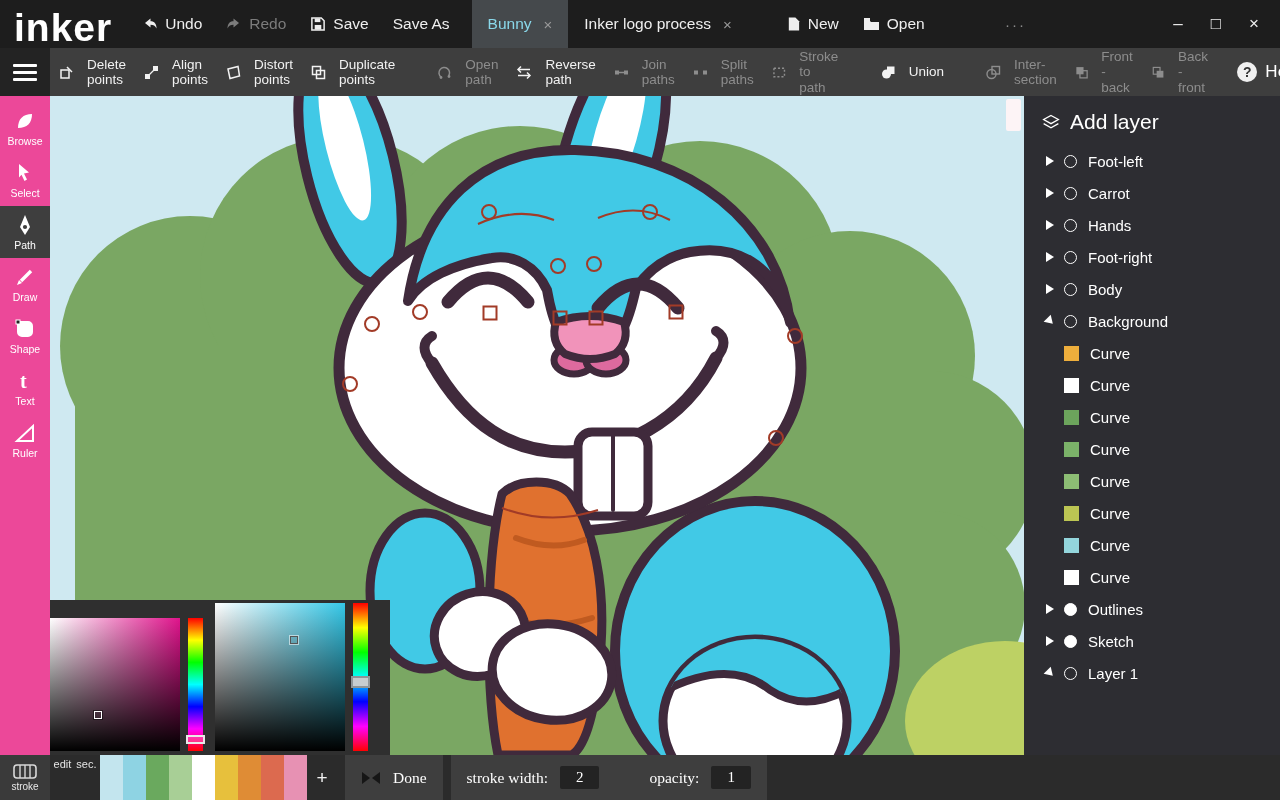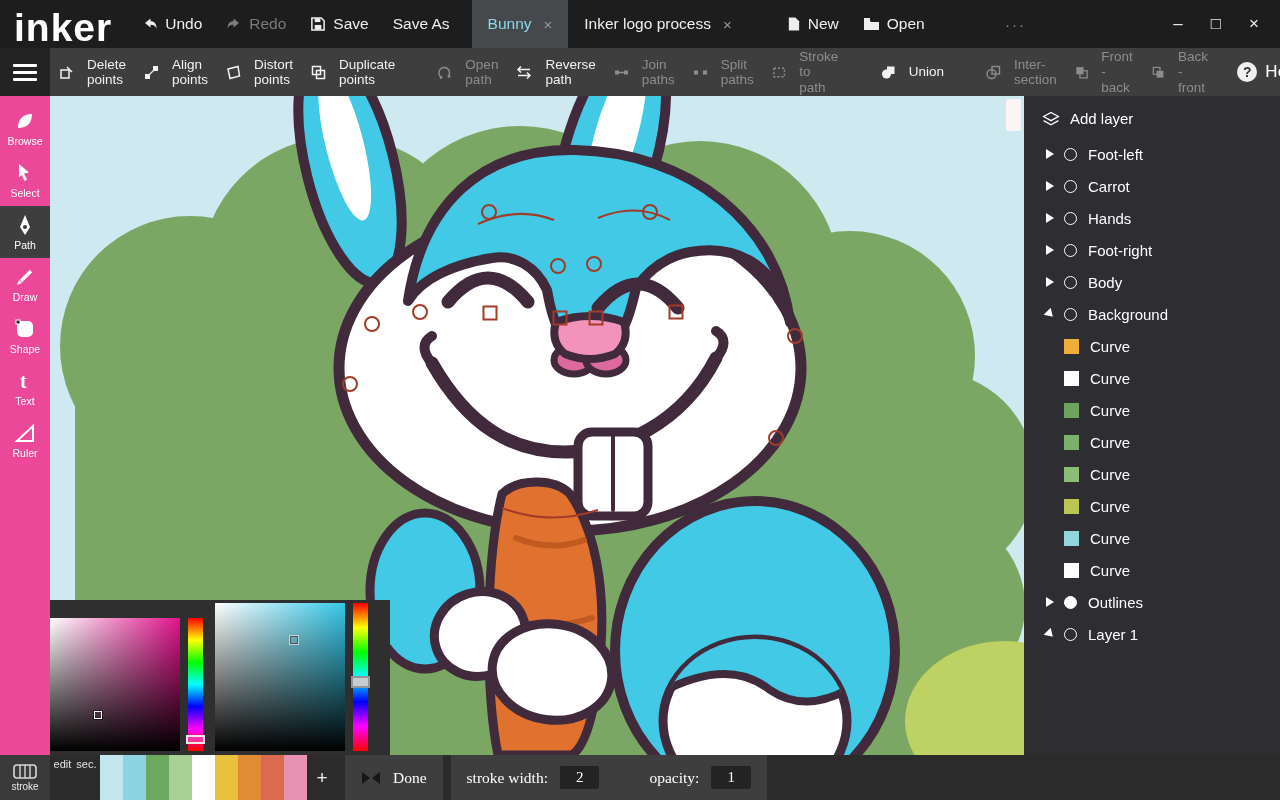--- a/index.html
+++ b/index.html
@@ -58,21 +58,21 @@
   .c1 { left:34%; top:70%; }
   .c2 { left:58%; top:22%; border-color:#555; box-shadow:0 0 0 1px rgba(255,255,255,.55); }
   .hue { position:relative; width:15px; background:linear-gradient(#f00,#ff0,#0f0,#0ff,#00f,#f0f,#f00); }
   .p1 .hue { height:133px; } .p2 .hue { height:148px; }
   .hmark { position:absolute; left:-2px; right:-2px; height:9px; border:2px solid #e9e9e9; background:rgba(255,255,255,.2); }
   .m1 { top:88%; }
   .m2 { top:49%; height:12px; background:#c6cdd0; border-color:#8f9598; }
 
   
   .layers { width:256px; flex:0 0 256px; background:#2d2d32; color:#fff; overflow:hidden; }
-  .addlayer { display:flex; align-items:center; gap:10px; padding:14px 0 11px 18px; font-size:15px; }
+  .addlayer { display:flex; align-items:center; gap:10px; padding:14px 0 11px 18px; font-size:21px; }
   .lrow { display:flex; align-items:center; height:32px; padding-left:22px; font-size:15px; }
   .lrow.sel { background:#47474d; }
   .exp { width:0; height:0; border-top:5px solid transparent; border-bottom:5px solid transparent; border-left:8px solid #fff; margin-right:10px; flex:0 0 8px; }
   .exp.open { transform:rotate(45deg); }
   .circ { width:13px; height:13px; border:1.6px solid #fff; border-radius:50%; margin-right:11px; flex:0 0 13px; }
   .circ.filled { background:#fff; }
   .sw { width:15px; height:15px; margin-right:11px; flex:0 0 15px; }
   .child { padding-left:40px; }
 
   
@@ -536,20 +536,25 @@
         <span class="sw" style="background: rgb(255, 255, 255);"></span>
         <span>Curve</span>
       </div>
 
       <div class="lrow">
         <span class="exp"></span>
         <span class="circ filled"></span>
         <span>Outlines</span>
       </div>
       <div class="lrow">
+        <span class="exp"></span>
+        <span class="circ filled"></span>
+        <span>Sketch</span>
+      </div>
+      <div class="lrow">
         <span class="exp open"></span>
         <span class="circ"></span>
         <span>Layer 1</span>
       </div>
     </aside>
   </div>
 
   <footer class="bottombar">
     <div class="stroke-cell">
       <svg width="24" height="15" viewBox="0 0 24 15">

